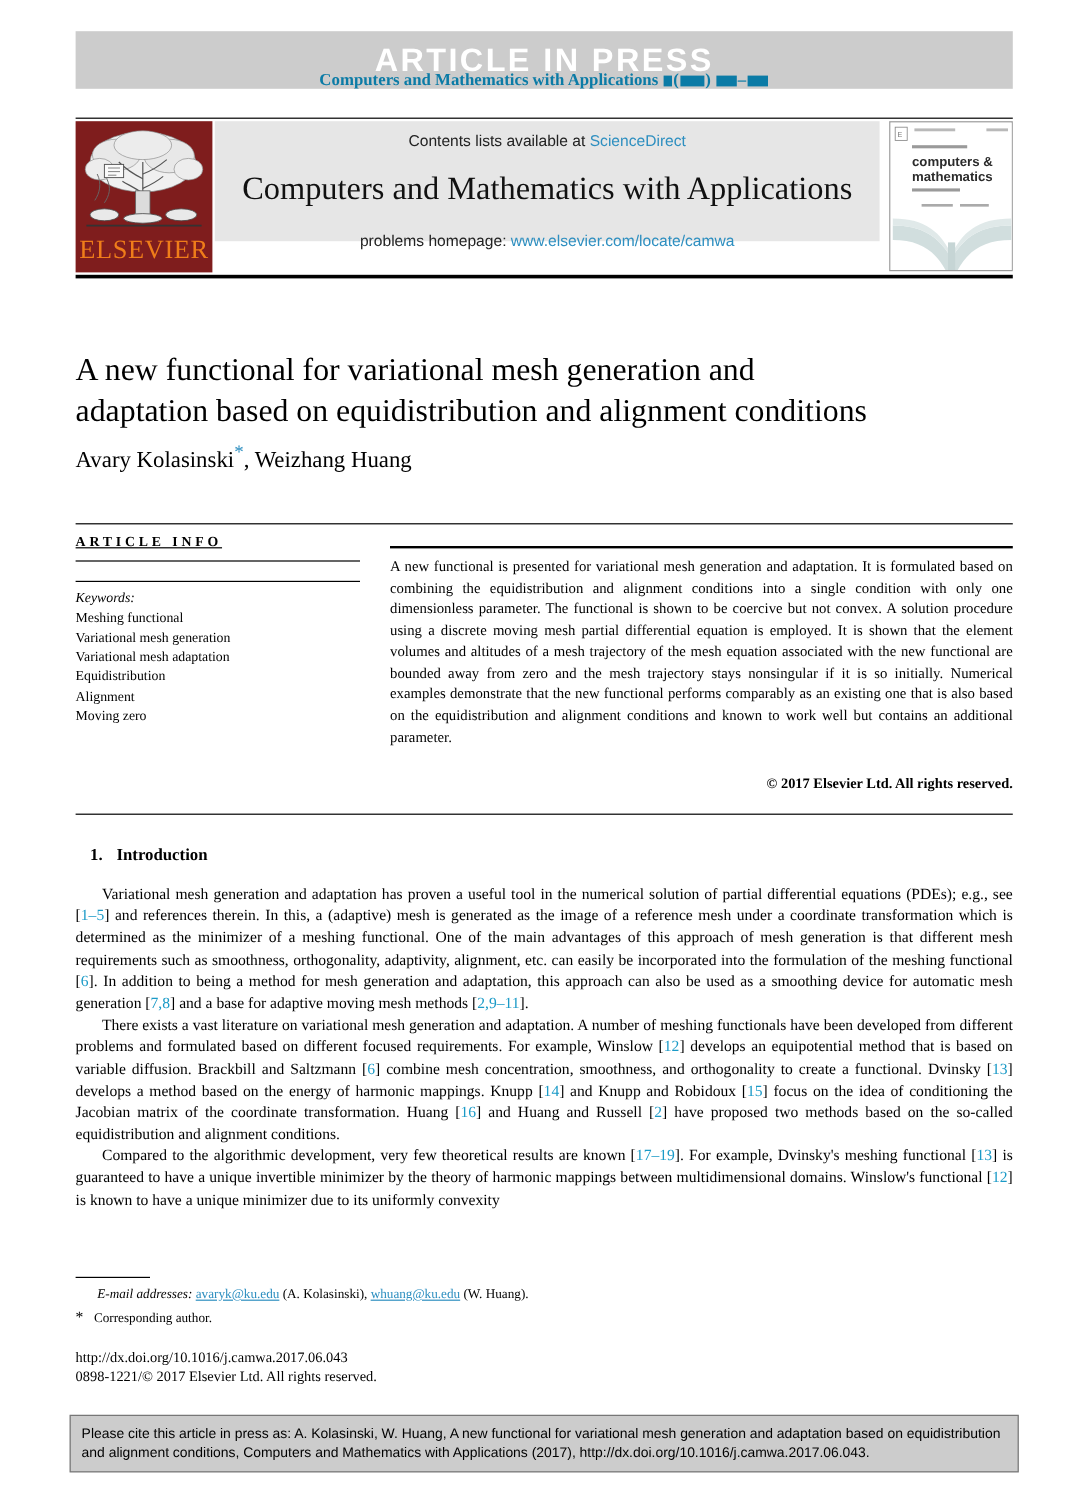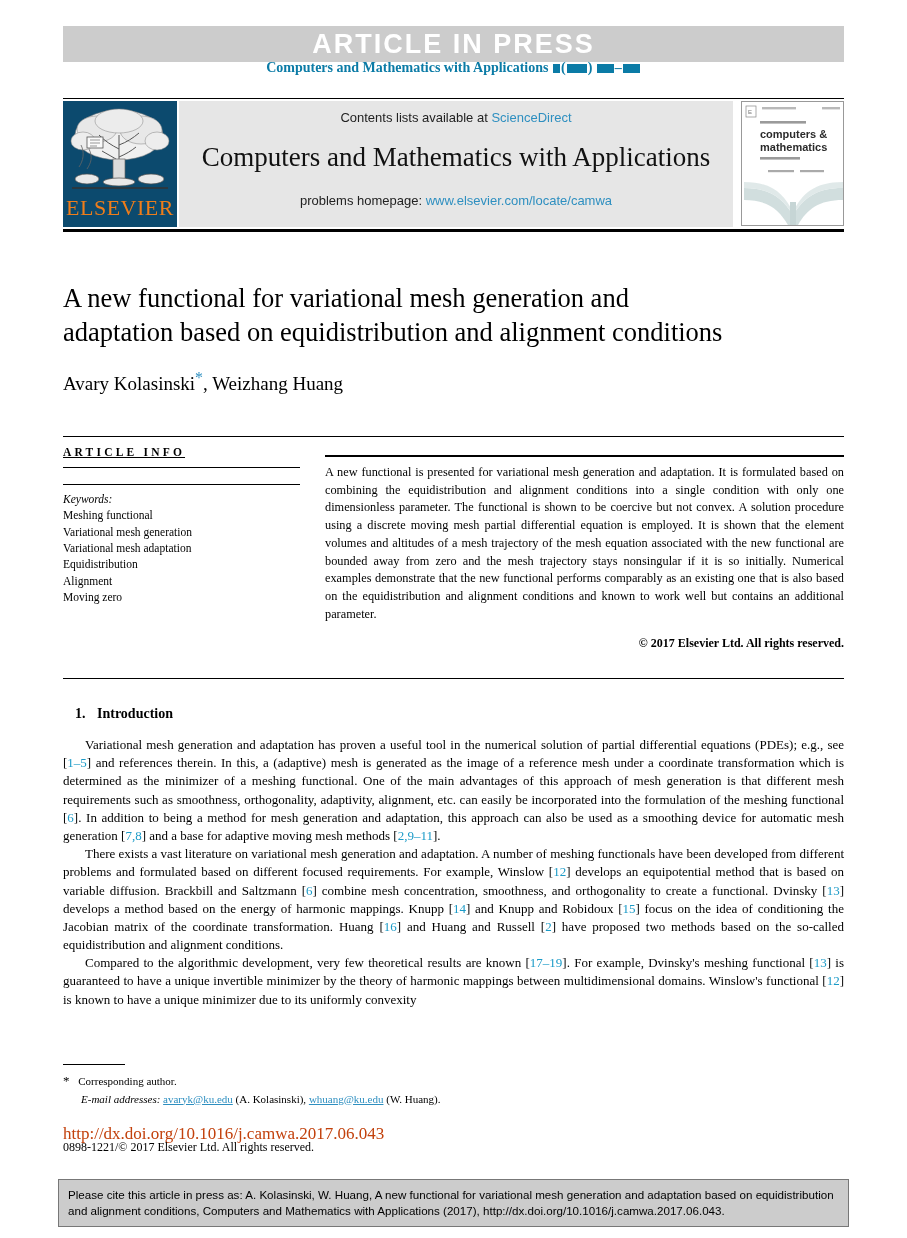--- a/index.html
+++ b/index.html
@@ -13,21 +13,21 @@
     color: #000000;
     position: relative;
     overflow: hidden;
   }
 
   .page { position: relative; width: 907px; height: 1238px; padding: 0; }
 
   
   .aip-band {
     position: absolute; left: 63px; top: 26px;
-    width: 781px; height: 36px;
+    width: 781px; height: 48px;
     background: #cccccc;
     display: flex; align-items: center; justify-content: center;
   }
   .aip-text {
     font-family: "Liberation Sans", sans-serif;
     font-weight: bold;
     font-size: 27px;
     letter-spacing: 2px;
     color: #ffffff;
     line-height: 1;
@@ -58,35 +58,35 @@
     border-top: 1.6px solid #000;
   }
   .rule-bot {
     position: absolute; left: 63px; top: 229px; width: 781px;
     border-top: 3px solid #000;
   }
   .masthead { position: absolute; left: 63px; top: 101px; width: 781px; height: 126px; }
 
   .elsevier-box {
     position: absolute; left: 0; top: 0; width: 114px; height: 126px;
-    background: #0c4a6e;
+    background: #7f1d1d;
   }
   .elsevier-tree { position: absolute; left: 6px; top: 4px; width: 102px; height: 88px; }
   .elsevier-word {
     position: absolute; left: 0; top: 96px; width: 114px;
     text-align: center;
     font-family: "Liberation Serif", serif;
     font-size: 22px;
     letter-spacing: 0.5px;
     color: #ef7d1a;
     line-height: 1;
   }
 
   .grayband {
-    position: absolute; left: 116px; top: 0; width: 554px; height: 126px;
+    position: absolute; left: 116px; top: 0; width: 554px; height: 100px;
     background: #e6e6e6;
     display: flex; flex-direction: column; align-items: center; justify-content: flex-start;
   }
   .contents-line {
     margin-top: 9px;
     font-family: "Liberation Sans", sans-serif;
     font-size: 13px;
     color: #222;
   }
   .contents-line a, .sd-link { color: #2e8fc0; text-decoration: none; }
@@ -105,21 +105,21 @@
   }
   .homepage-line a { color: #2e8fc0; text-decoration: none; }
 
   .cover-thumb {
     position: absolute; left: 678px; top: 0; width: 103px; height: 125px;
     border: 1px solid #999; background: #fbfbfb; overflow: hidden;
   }
 
   
   .title {
-    position: absolute; left: 63px; top: 282px; width: 660px;
+    position: absolute; left: 63px; top: 292px; width: 660px;
     font-family: "Liberation Serif", serif;
     font-size: 26.5px;
     line-height: 1.28;
     color: #000;
   }
   .authors {
     position: absolute; left: 63px; top: 369px; width: 700px;
     font-family: "Liberation Serif", serif;
     font-size: 19px;
     color: #000;
@@ -171,21 +171,21 @@
     line-height: 1.44;
     text-align: justify;
     color: #000;
     margin-top: 7px;
   }
   .abstract-copy {
     font-family: "Liberation Serif", serif;
     font-weight: bold;
     font-size: 12px;
     text-align: right;
-    margin-top: 13px;
+    margin-top: 23px;
   }
 
   .rule-info-bot {
     position: absolute; left: 63px; top: 678px; width: 781px;
     border-top: 1.2px solid #000;
   }
 
   
   .body-wrap { position: absolute; left: 63px; top: 706px; width: 781px; }
   .h1 {
@@ -216,22 +216,22 @@
     font-size: 11px;
     line-height: 1.5;
     color: #000;
   }
   .footnote .star-fn { font-size: 13px; }
   .fn-ital { font-style: italic; }
   .fn-link { color: #2e8fc0; }
   .doi-line {
     position: absolute; left: 63px; top: 1124px;
     font-family: "Liberation Serif", serif;
-    font-size: 17px;
-    color: #c2410c;
+    font-size: 12px;
+    color: #000000;
   }
   .issn-line {
     position: absolute; left: 63px; top: 1140px;
     font-family: "Liberation Serif", serif;
     font-size: 12px;
     color: #000;
   }
 
   
   .cite-box {
@@ -373,30 +373,30 @@
       <span>1.</span>
       <span style="display:inline-block;width:8px"></span><span>Introduction</span>
     </div>
     <p class="para" id="para-0"><span>Variational mesh generation and adaptation has proven a useful tool in the numerical solution of partial differential equations (PDEs); e.g., see [</span><span class="ref">1–5</span><span>] and references therein. In this, a (adaptive) mesh is generated as the image of a reference mesh under a coordinate transformation which is determined as the minimizer of a meshing functional. One of the main advantages of this approach of mesh generation is that different mesh requirements such as smoothness, orthogonality, adaptivity, alignment, etc. can easily be incorporated into the formulation of the meshing functional [</span><span class="ref">6</span><span>]. In addition to being a method for mesh generation and adaptation, this approach can also be used as a smoothing device for automatic mesh generation [</span><span class="ref">7,8</span><span>] and a base for adaptive moving mesh methods [</span><span class="ref">2,9–11</span><span>].</span></p>
     <p class="para" id="para-1"><span>There exists a vast literature on variational mesh generation and adaptation. A number of meshing functionals have been developed from different problems and formulated based on different focused requirements. For example, Winslow [</span><span class="ref">12</span><span>] develops an equipotential method that is based on variable diffusion. Brackbill and Saltzmann [</span><span class="ref">6</span><span>] combine mesh concentration, smoothness, and orthogonality to create a functional. Dvinsky [</span><span class="ref">13</span><span>] develops a method based on the energy of harmonic mappings. Knupp [</span><span class="ref">14</span><span>] and Knupp and Robidoux [</span><span class="ref">15</span><span>] focus on the idea of conditioning the Jacobian matrix of the coordinate transformation. Huang [</span><span class="ref">16</span><span>] and Huang and Russell [</span><span class="ref">2</span><span>] have proposed two methods based on the so-called equidistribution and alignment conditions.</span></p>
     <p class="para" id="para-2"><span>Compared to the algorithmic development, very few theoretical results are known [</span><span class="ref">17–19</span><span>]. For example, Dvinsky's meshing functional [</span><span class="ref">13</span><span>] is guaranteed to have a unique invertible minimizer by the theory of harmonic mappings between multidimensional domains. Winslow's functional [</span><span class="ref">12</span><span>] is known to have a unique minimizer due to its uniformly convexity</span></p>
   </div>
 
   <div class="foot-rule"></div>
   <div class="footnote">
-    <div>
-      <span class="star-fn">*</span>
-      <span style="display:inline-block;width:6px"></span><span>Corresponding author.</span>
-    </div>
     <div style="padding-left:18px">
       <span class="fn-ital">E-mail addresses:</span>
       <a class="fn-link" href="#">avaryk@ku.edu</a>
       <span>(A. Kolasinski),</span>
       <a class="fn-link" href="#">whuang@ku.edu</a>
       <span>(W. Huang).</span>
     </div>
+    <div>
+      <span class="star-fn">*</span>
+      <span style="display:inline-block;width:6px"></span><span>Corresponding author.</span>
+    </div>
   </div>
   <div class="doi-line">http://dx.doi.org/10.1016/j.camwa.2017.06.043</div>
   <div class="issn-line">0898-1221/© 2017 Elsevier Ltd. All rights reserved.</div>
 
   <div class="cite-box">Please cite this article in press as: A. Kolasinski, W. Huang, A new functional for variational mesh generation and adaptation based on equidistribution and alignment conditions, Computers and Mathematics with Applications (2017), http://dx.doi.org/10.1016/j.camwa.2017.06.043.</div>
 
 </div>
 
 </body></html>

